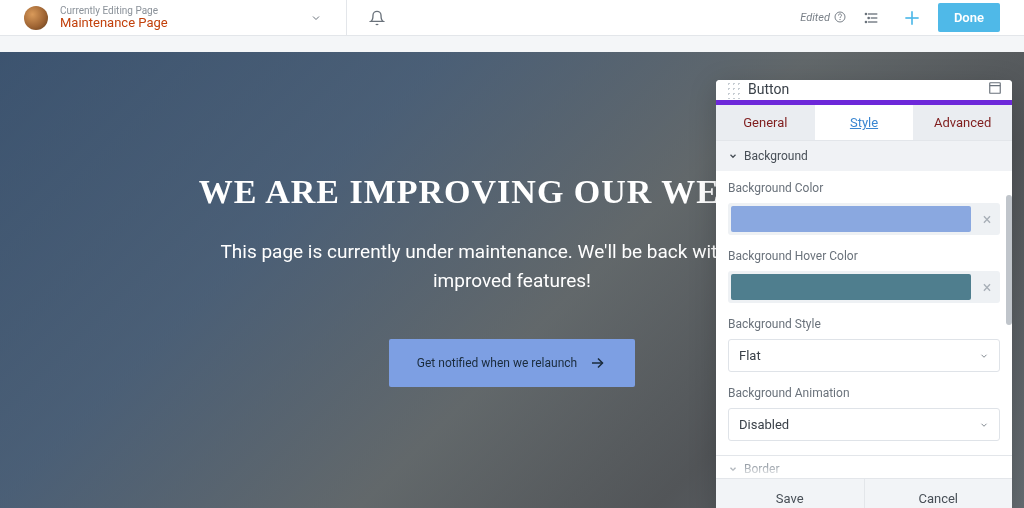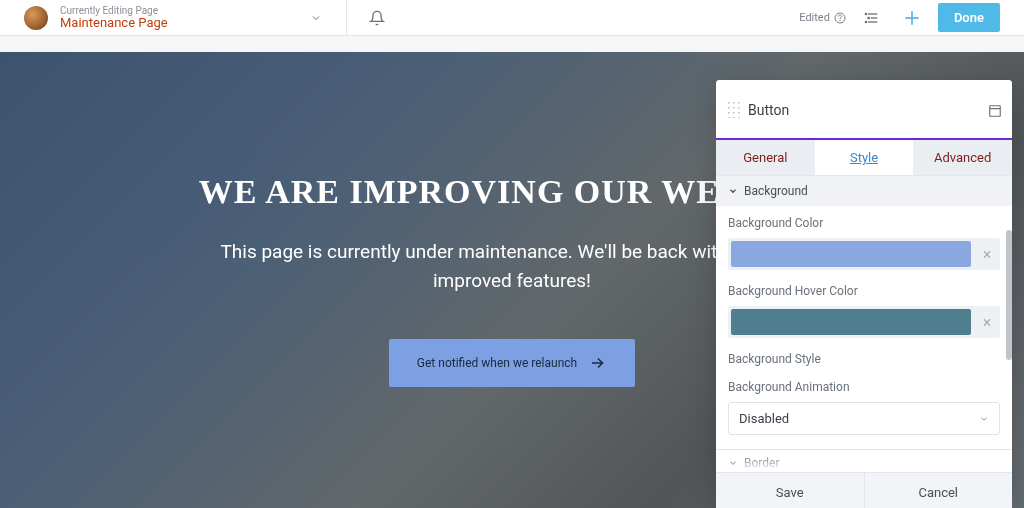--- a/index.html
+++ b/index.html
@@ -21,21 +21,21 @@
     }
     .page-select { display: flex; flex-direction: column; line-height: 1.1; min-width: 230px; }
     .page-select .sub { font-size: 10px; color: #8a9199; }
     .page-select .title { font-size: 13px; color: #c2410c; }
     .divider-v { width: 1px; align-self: stretch; background: #e3e6ea; margin: 0 4px; }
     .icon-btn {
       width: 28px; height: 28px; display: flex; align-items: center; justify-content: center;
       color: #6a727b; cursor: pointer; border-radius: 4px;
     }
     .spacer { flex: 1; }
-    .edited { font-size: 11px; color: #7a8189; display: flex; align-items: flex-end; gap: 4px; }
+    .edited { font-size: 11px; font-style: italic; color: #7a8189; display: flex; align-items: flex-start; gap: 4px; }
     .done-btn {
       background: #4fb9e8; color: #fff; border: none; border-radius: 2px;
       padding: 7px 16px; font-size: 13px; font-weight: 600; cursor: pointer;
     }
     .plus-btn { color: #4fb9e8; font-size: 22px; font-weight: 300; }
 
     .canvas {
       position: relative;
       margin-top: 16px;
       height: 456px;
@@ -70,23 +70,23 @@
       top: 80px; right: 12px;
       width: 296px;
       background: #f2f4f7;
       border-radius: 4px;
       box-shadow: 0 6px 28px rgba(0,0,0,0.18);
       display: flex; flex-direction: column;
       overflow: hidden;
     }
     .panel-header {
       background: #fff;
-      display: flex; align-items: flex-end;
-      padding: 20px 10px;
-      border-bottom: 2px solid #6d28d9;
+      display: flex; align-items: flex-start;
+      padding: 1px 10px;
+      border-bottom: 5px solid #6d28d9;
     }
     .drag-handle {
       width: 14px; height: 18px; margin-right: 8px;
       background-image: radial-gradient(#c6ccd2 1px, transparent 1px);
       background-size: 5px 5px;
     }
     .panel-title { font-size: 14px; color: #3a4149; flex: 1; }
     .tabs { display: flex; background: #eaedf1; }
     .tab {
       flex: 1; text-align: center;
@@ -242,20 +242,26 @@
     <div class="field-row">
       <div class="field-label">Background Hover Color</div>
       <div class="color-well">
         <div class="swatch hover"></div>
         <div class="clear-x">×</div>
       </div>
     </div>
 
     <div class="field-row">
       <div class="field-label">Background Style</div>
+      <div class="select">
+        <span>Flat</span>
+        <svg width="10" height="10" viewBox="0 0 24 24" fill="none" stroke="#6a727b" stroke-width="2">
+            <polyline points="6 9 12 15 18 9"></polyline>
+          </svg>
+      </div>
     </div>
 
     <div class="field-row" style="margin-bottom:4px;">
       <div class="field-label">Background Animation</div>
       <div class="select">
         <span>Disabled</span>
         <svg width="10" height="10" viewBox="0 0 24 24" fill="none" stroke="#6a727b" stroke-width="2">
             <polyline points="6 9 12 15 18 9"></polyline>
           </svg>
       </div>

